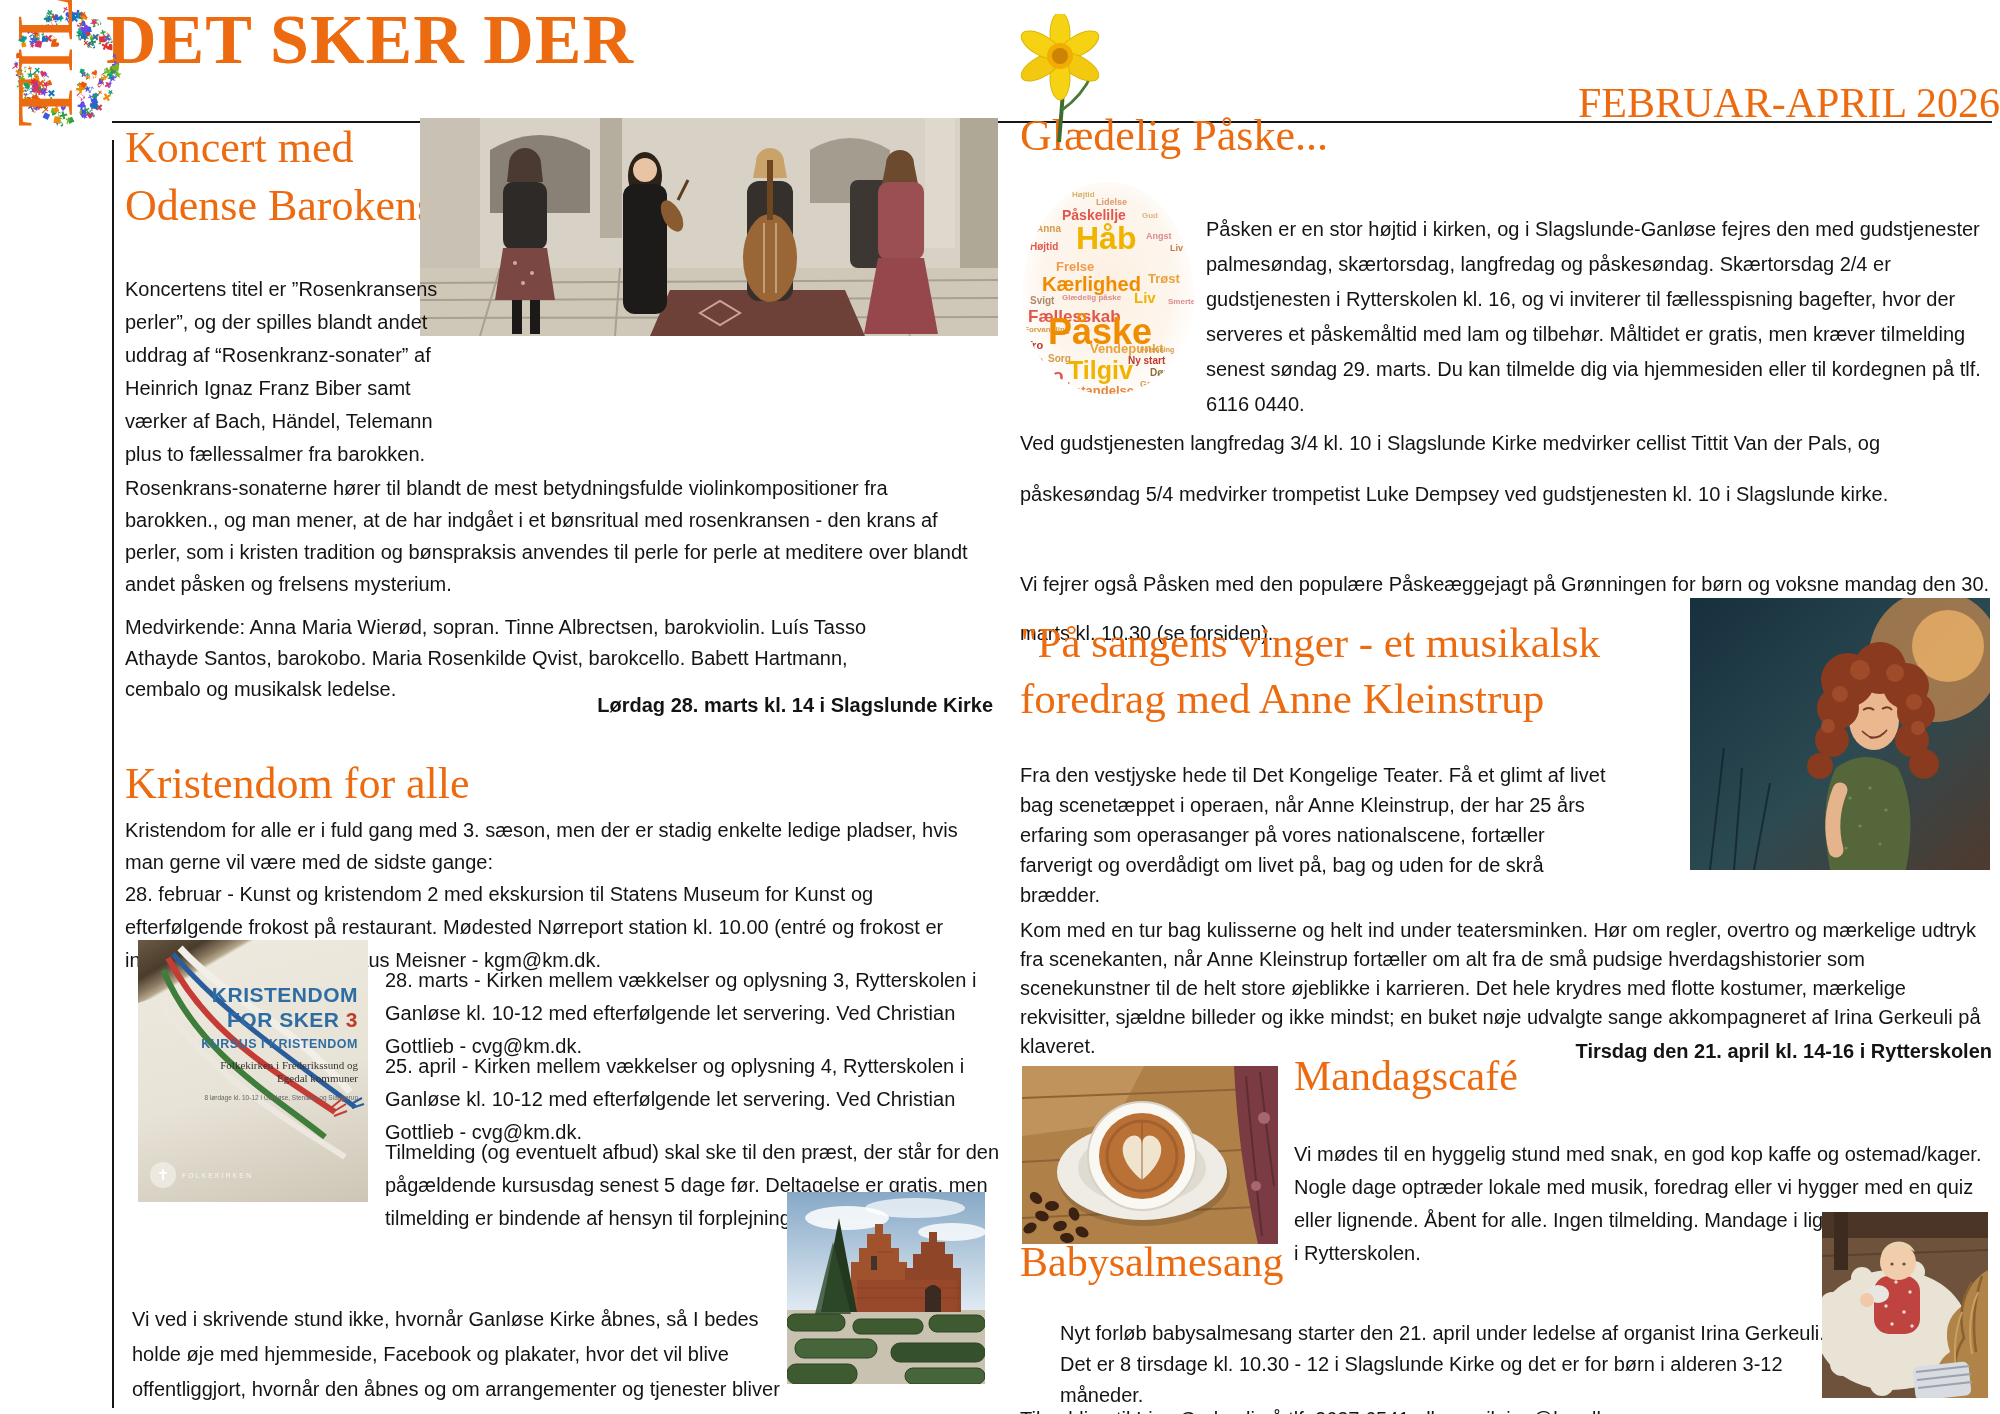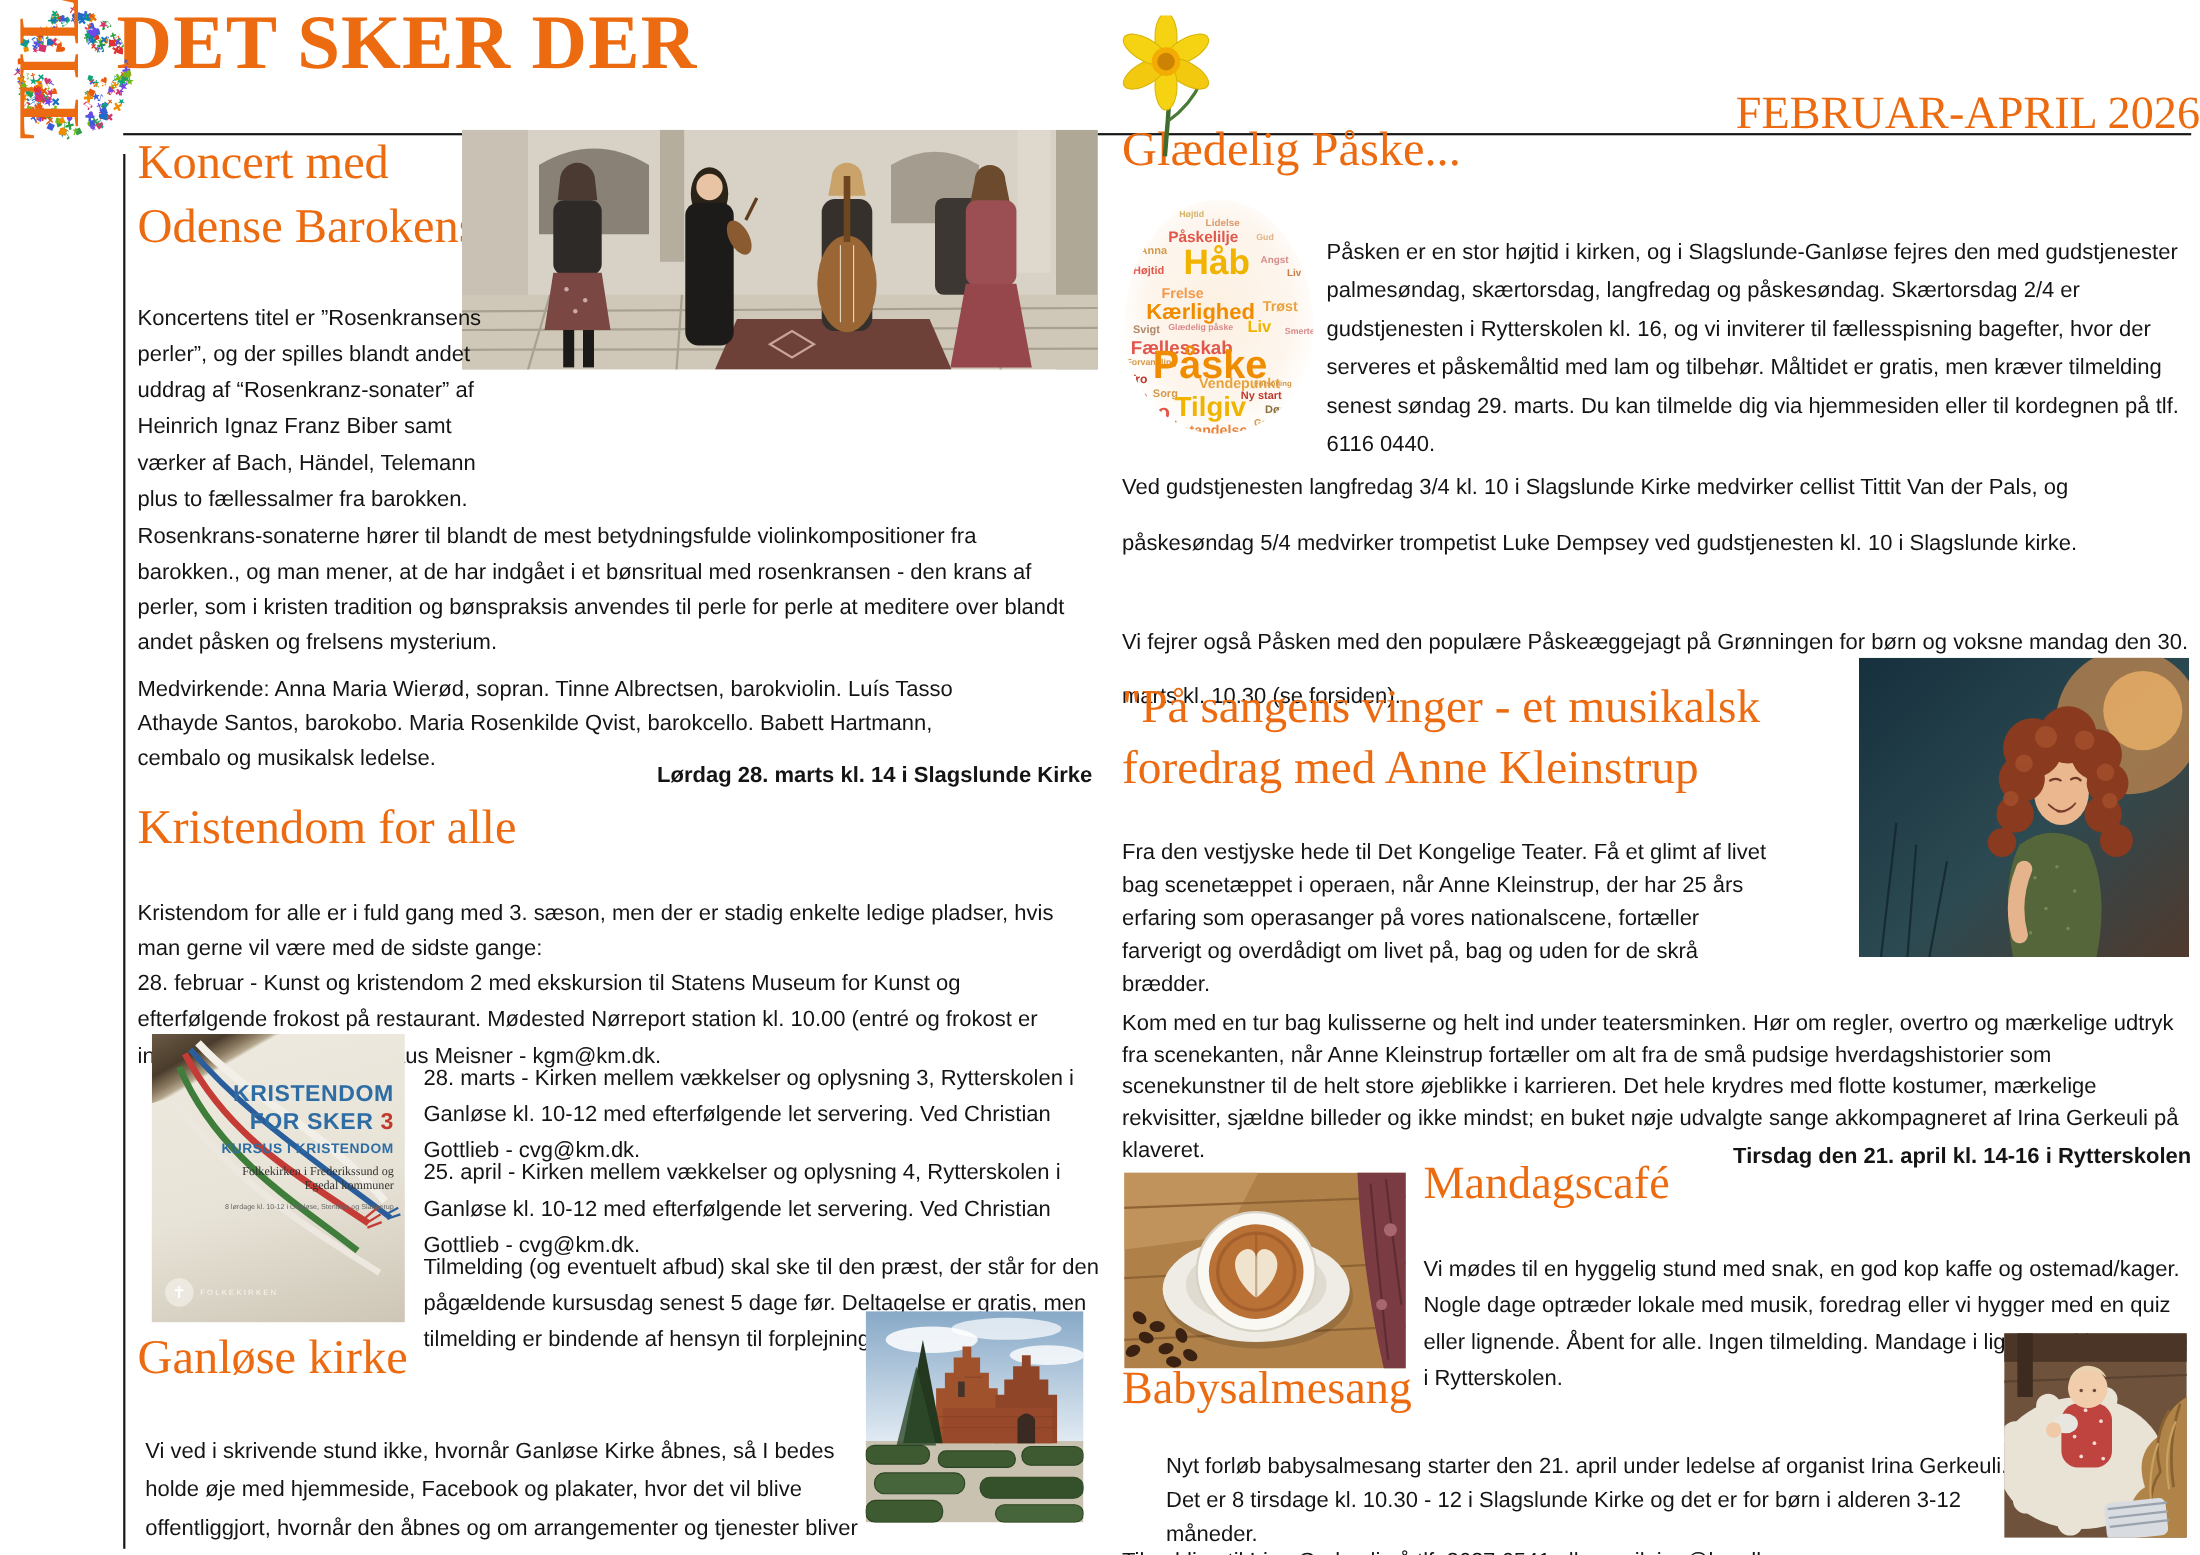--- a/index.html
+++ b/index.html
@@ -347,21 +347,21 @@
       <path d="M466 46 a14 14 0 0 1 28 0 l4 20 h-36 z" fill="#6b4a2e"></path>
     <rect x="458" y="64" width="46" height="78" rx="10" fill="#9c4f52"></rect>
     <path d="M458 140 h46 l14 76 h-74 z" fill="#96474b"></path>
   </svg>
 
   <p class="p" style="left:125px;top:253px;width:322px;line-height:33px;">Koncertens titel er ”Rosenkransens perler”, og der spilles blandt andet uddrag af “Rosenkranz-sonater” af Heinrich Ignaz Franz Biber samt værker af Bach, Händel, Telemann plus to fællessalmer fra barokken.</p>
   <p class="p" style="left:125px;top:452px;width:858px;line-height:32px;">Rosenkrans-sonaterne hører til blandt de mest betydningsfulde violinkompositioner fra barokken., og man mener, at de har indgået i et bønsritual med rosenkransen - den krans af perler, som i kristen tradition og bønspraksis anvendes til perle for perle at meditere over blandt andet påsken og frelsens mysterium.</p>
   <p class="p" style="left:125px;top:592px;width:800px;line-height:31px;">Medvirkende: Anna Maria Wierød, sopran. Tinne Albrectsen, barokviolin. Luís Tasso Athayde Santos, barokobo. Maria Rosenkilde Qvist, barokcello. Babett Hartmann, cembalo og musikalsk ledelse.</p>
   <div class="bold-line" style="left:125px;top:694px;width:868px;text-align:right;">Lørdag 28. marts kl. 14 i Slagslunde Kirke</div>
 
-  <div class="h" style="left:125px;top:728px;">Kristendom for alle</div>
+  <div class="h" style="left:125px;top:760px;">Kristendom for alle</div>
   <p class="p" style="left:125px;top:794px;width:850px;line-height:32px;">Kristendom for alle er i fuld gang med 3. sæson, men der er stadig enkelte ledige pladser, hvis man gerne vil være med de sidste gange:</p>
   <p class="p" style="left:125px;top:858px;width:838px;line-height:33px;">28. februar - Kunst og kristendom 2 med ekskursion til Statens Museum for Kunst og efterfølgende frokost på restaurant. Mødested Nørreport station kl. 10.00 (entré og frokost er inkluderet i kurset). Ved Klaus Meisner - kgm@km.dk.</p>
 
   <div id="book" class="abs">
     <div class="spine"></div>
     <svg class="abs" style="left:0;top:0" width="230" height="262" viewBox="0 0 230 262">
       <path d="M42 8 C 92 62 152 82 212 152" stroke="#f2efe8" stroke-width="7" fill="none"></path>
       <path d="M30 18 C 70 92 122 122 197 172" stroke="#c43c35" stroke-width="6" fill="none"></path>
       <path d="M25 30 C 60 112 130 152 187 197" stroke="#3f7d3a" stroke-width="6" fill="none"></path>
       <path d="M35 14 C 85 72 137 107 217 167" stroke="#2a5d9c" stroke-width="5" fill="none"></path>
@@ -386,21 +386,20 @@
     <div class="fklogo">
       <span class="fkcircle">✝</span>
       <span class="fkname">FOLKEKIRKEN</span>
     </div>
   </div>
 
   <p class="p" style="left:385px;top:944px;width:615px;line-height:33px;">28. marts - Kirken mellem vækkelser og oplysning 3, Rytterskolen i Ganløse kl. 10-12 med efterfølgende let servering. Ved Christian Gottlieb - cvg@km.dk.</p>
   <p class="p" style="left:385px;top:1030px;width:615px;line-height:33px;">25. april - Kirken mellem vækkelser og oplysning 4, Rytterskolen i Ganløse kl. 10-12 med efterfølgende let servering. Ved Christian Gottlieb - cvg@km.dk.</p>
   <p class="p" style="left:385px;top:1116px;width:615px;line-height:33px;">Tilmelding (og eventuelt afbud) skal ske til den præst, der står for den pågældende kursusdag senest 5 dage før. Deltagelse er gratis, men tilmelding er bindende af hensyn til forplejning.</p>
 
-  <div class="h" style="left:125px;top:1210px;">Ganløse kirke</div>
   <p class="p" style="left:132px;top:1282px;width:660px;line-height:35px;">Vi ved i skrivende stund ikke, hvornår Ganløse Kirke åbnes, så I bedes holde øje med hjemmeside, Facebook og plakater, hvor det vil blive offentliggjort, hvornår den åbnes og om arrangementer og tjenester bliver flyttet.</p>
 
   <svg class="ph" style="left:787px;top:1192px;" width="198" height="192" viewBox="0 0 198 192">
     <defs>
         <linearGradient id="sky" x1="0" y1="0" x2="0" y2="1">
           <stop offset="0" stop-color="#87a9c7"></stop>
           <stop offset="1" stop-color="#e3ecf4"></stop>
         </linearGradient>
       </defs>
     <rect width="198" height="122" fill="url(#sky)"></rect>

